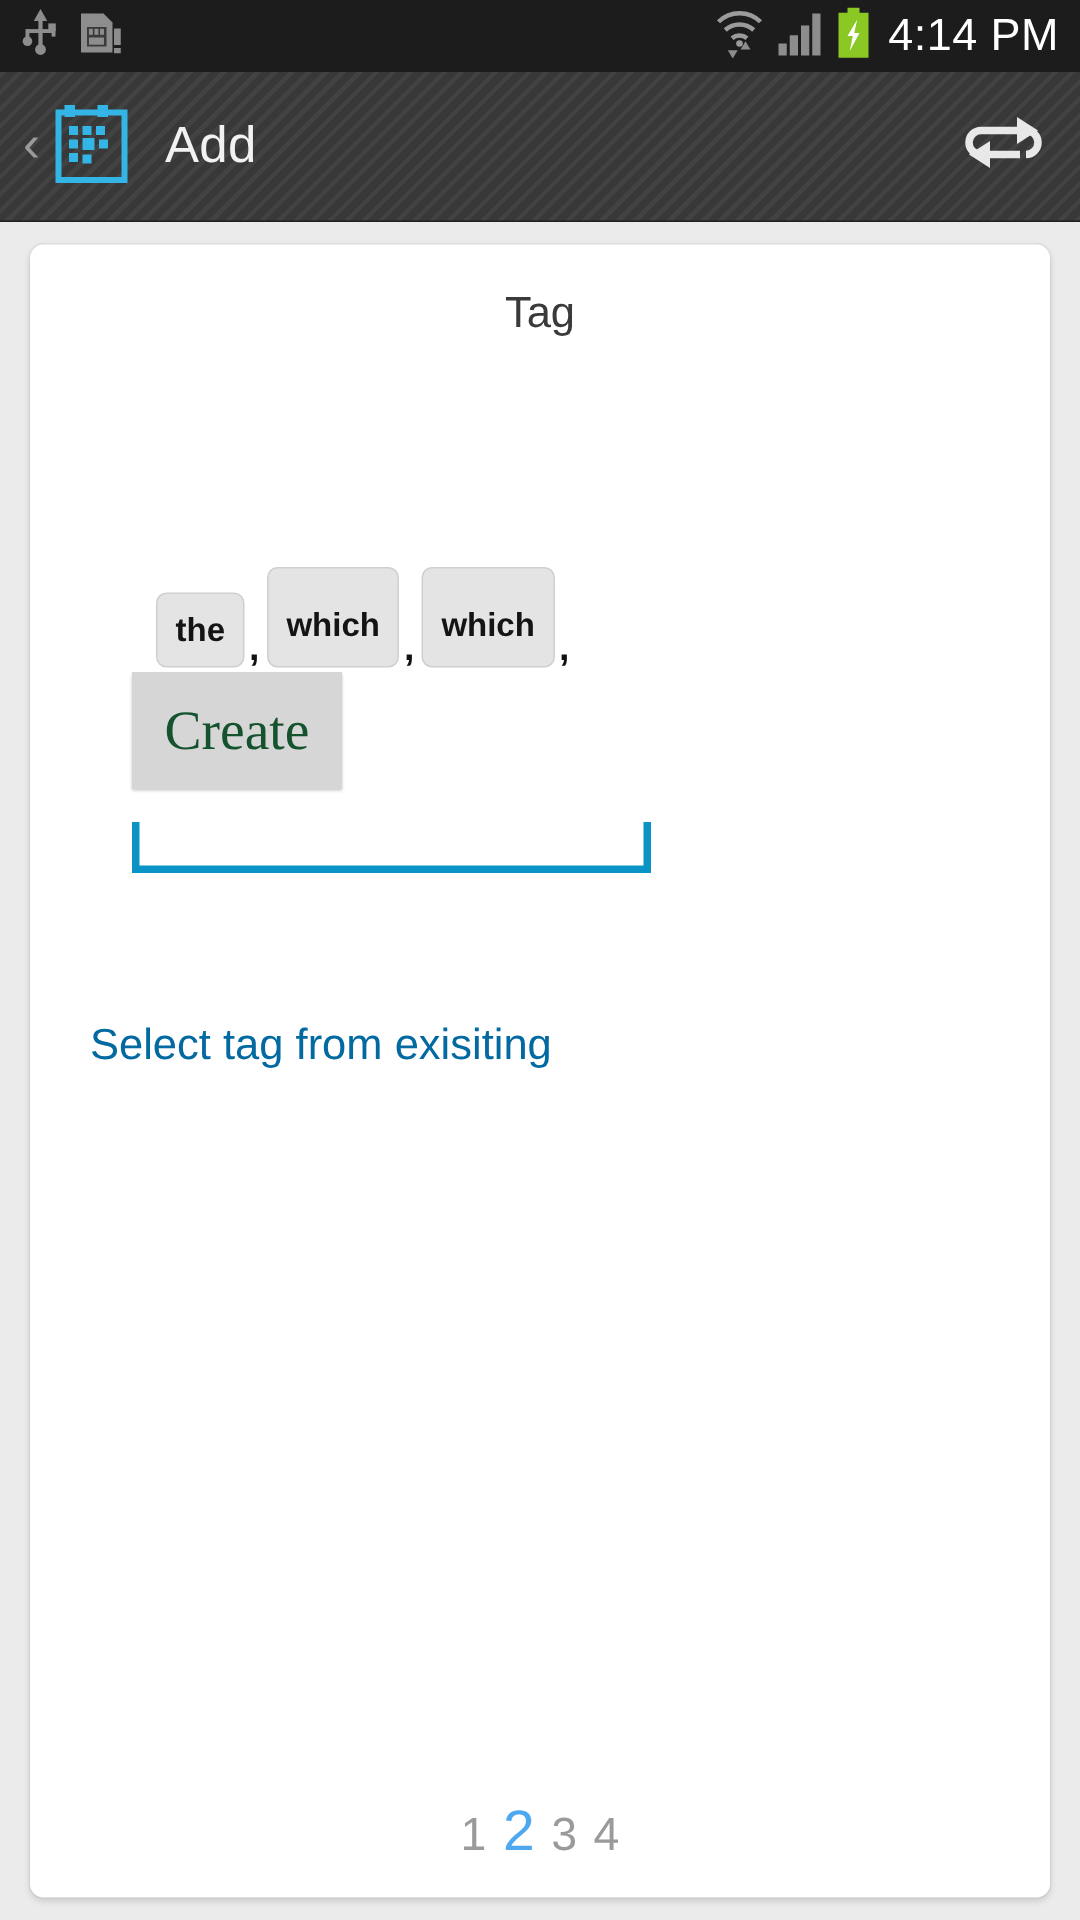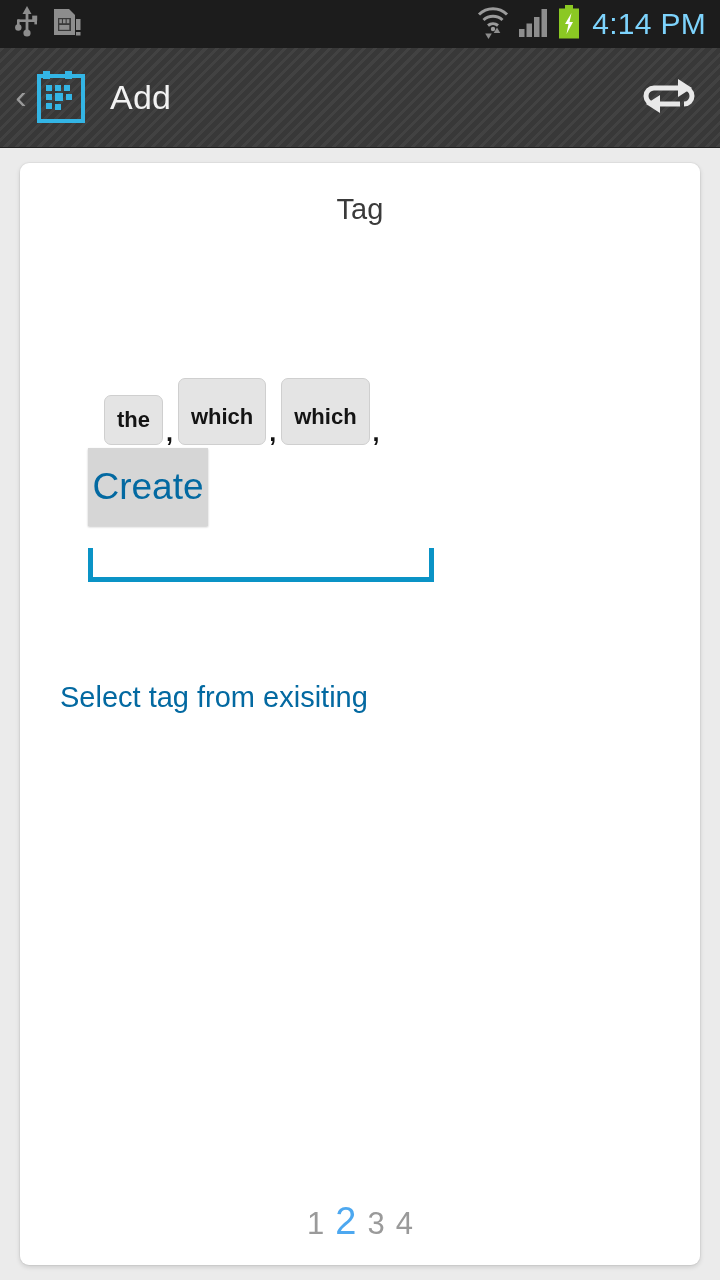--- a/index.html
+++ b/index.html
@@ -33,21 +33,21 @@
     gap: 12px;
   }
   #status-right {
     margin-left: auto;
     display: flex;
     align-items: center;
     gap: 8px;
   }
   .status-icon { display: block; }
   #status-clock {
-    color: #7dd3fc;
+    color: #ffffff;
     font-size: 30px;
     letter-spacing: 0.3px;
     margin-left: 4px;
     line-height: 1;
     text-align: center;
   }
 
   
   #action-bar {
     position: absolute;
@@ -146,24 +146,24 @@
     font-size: 25px;
     padding: 0 5px 0 3px;
     line-height: 0.95;
   }
   .chip-line2 { margin-top: 20px; }
 
   #create-button {
     background: #d6d6d6;
     border: none;
     box-shadow: 0 1px 2px rgba(0,0,0,0.22);
-    color: #0369a1;
-    font-family: Liberation Sans, sans-serif;
+    color: #14532d;
+    font-family: Liberation Serif, serif;
     font-size: 37px;
-    width: 120px;
+    width: 140px;
     height: 78px;
     margin-left: 68px;
     margin-top: 3px;
     cursor: pointer;
   }
 
   
   #tag-input-holder {
     position: absolute;
     top: 385px;

